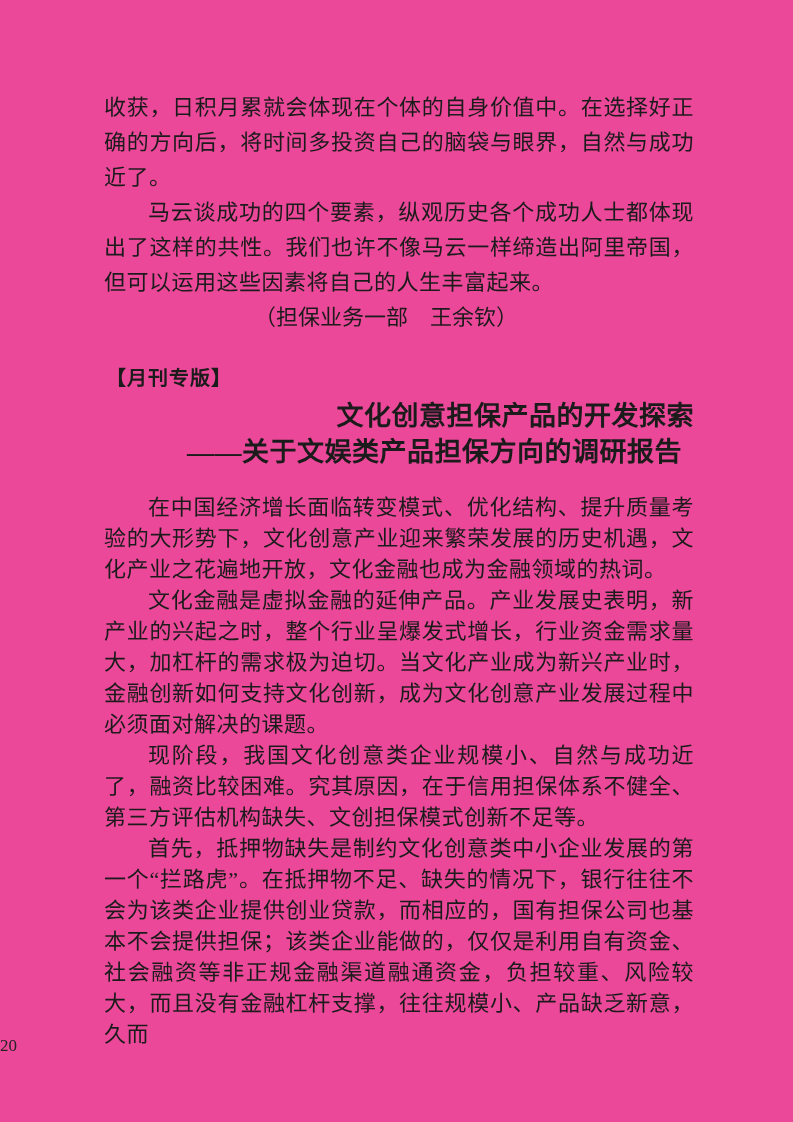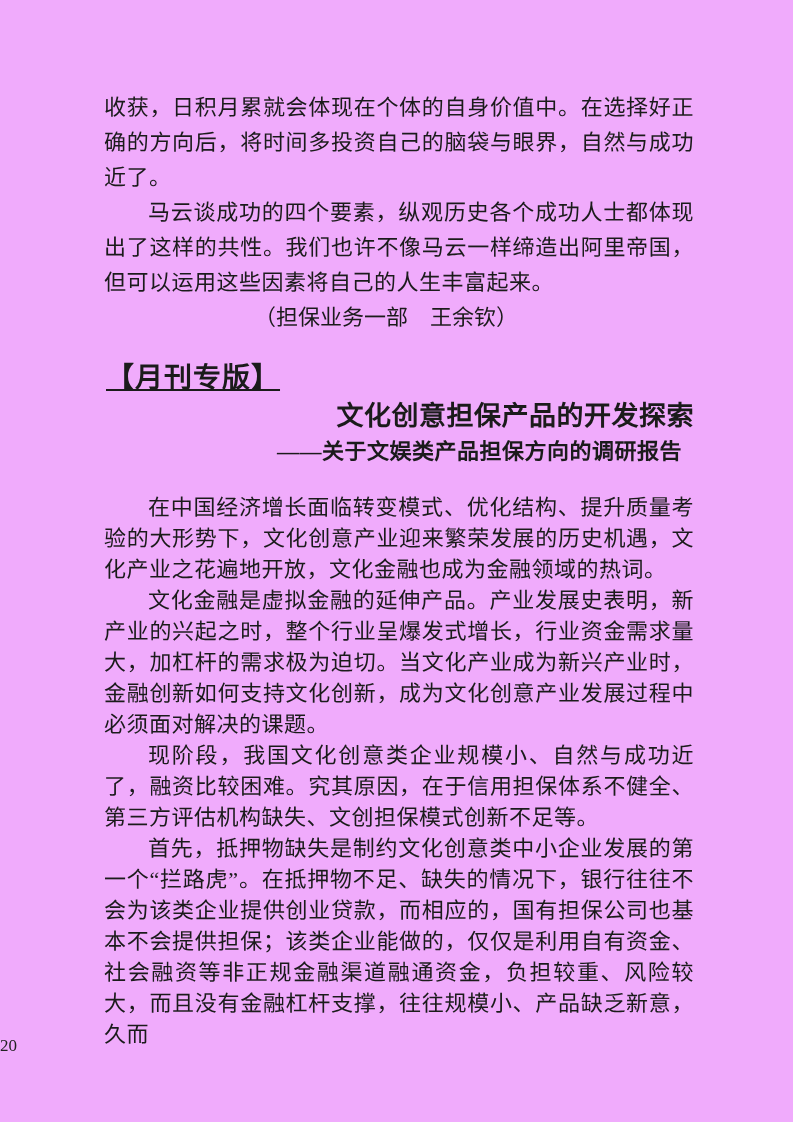--- a/index.html
+++ b/index.html
@@ -4,21 +4,21 @@
 <style>
   html, body {
     margin: 0;
     padding: 0;
     background: #ffffff;
   }
   .page {
     position: relative;
     width: 793px;
     height: 1122px;
-    background: #f0abfc;
+    background: #ec4899;
     color: #1b1b1b;
     font-family: "Liberation Serif", "DejaVu Serif", serif;
     overflow: hidden;
     box-sizing: border-box;
   }
   .content {
     position: absolute;
     left: 104px;
     top: 90px;
     width: 590px;
@@ -38,38 +38,37 @@
   }
   .byline {
     margin: 0;
     font-size: 22px;
     line-height: 35px;
     text-align: center;
     padding-right: 26px;
   }
   .section-label {
     margin: 27px 0 0 2px;
-    font-size: 28px;
+    font-size: 20px;
     line-height: 32px;
     font-weight: bold;
     letter-spacing: 1px;
-    text-decoration: underline;
   }
   .article-title {
     margin: 4px 0 0 0;
     font-family: "Liberation Sans", "DejaVu Sans", sans-serif;
     font-size: 27px;
     line-height: 36px;
     font-weight: bold;
     text-align: right;
     letter-spacing: 0.5px;
   }
   .article-subtitle {
     margin: 2px 0 0 0;
-    font-size: 22px;
+    font-size: 27px;
     line-height: 32px;
     font-weight: bold;
     text-align: right;
     padding-right: 12px;
     letter-spacing: 0.5px;
   }
   .feature-body {
     margin-top: 24px;
   }
   .feature-body .body-text {

